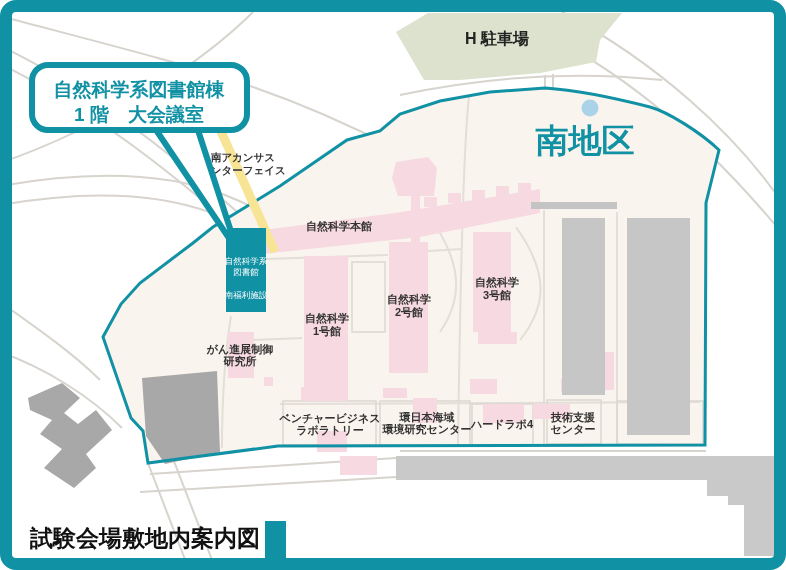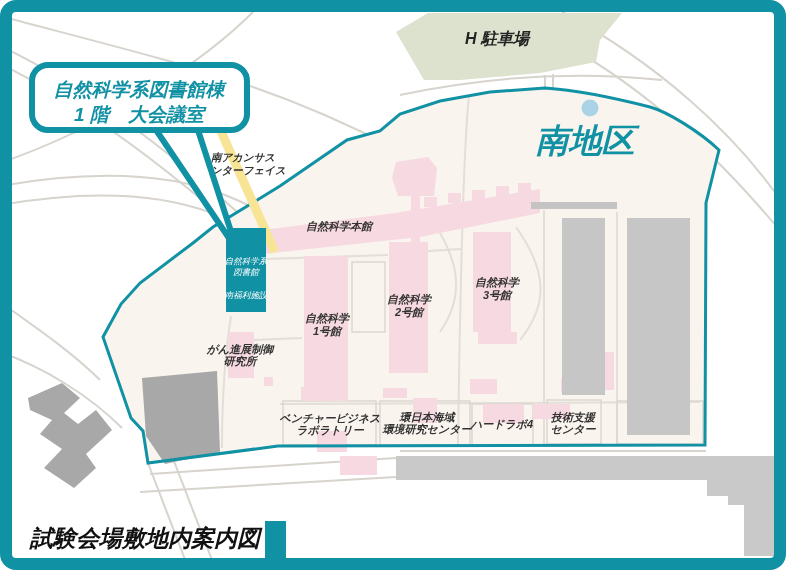--- a/index.html
+++ b/index.html
@@ -1,17 +1,17 @@
 <!DOCTYPE html>
 <html style="--teal: #1191a4; --pink: #f7dae1; --cream: #faf4ee; --green: #dce2cd; --yellow: #f8e495; --pond: #abd3e8; --graybld: #c6c6c6; --darkgray: #a8a8a8; --roadband: #c9c9c9; --roadline: #d7d3cd; --insideline: #e3ded8; --outlinebox: #dcd7d1; --label: #333333; --title: #111111;"><head>
 <meta charset="utf-8">
 <style>
   html,body{margin:0;padding:0;background:#fff;}
   body{font-family:"Liberation Sans","DejaVu Sans",sans-serif;}
-  .stage{position:relative;width:786px;height:570px;overflow:hidden;background:#22c55e;font-style:italic;}
+  .stage{position:relative;width:786px;height:570px;overflow:hidden;background:#22c55e;}
   svg text{user-select:none;}
   .lbl{fill:var(--label);font-size:11px;font-weight:600;}
   .lbl-s{fill:var(--label);font-size:10.5px;font-weight:600;}
   .rd{stroke:var(--roadline);stroke-width:2;fill:none;}
   .ird{stroke:var(--insideline);stroke-width:2;fill:none;}
   .obox{stroke:var(--outlinebox);stroke-width:1.5;fill:none;}
   .pink{fill:var(--pink);}
   .grayb{fill:var(--graybld);}
   .darkb{fill:var(--darkgray);}
 </style>

